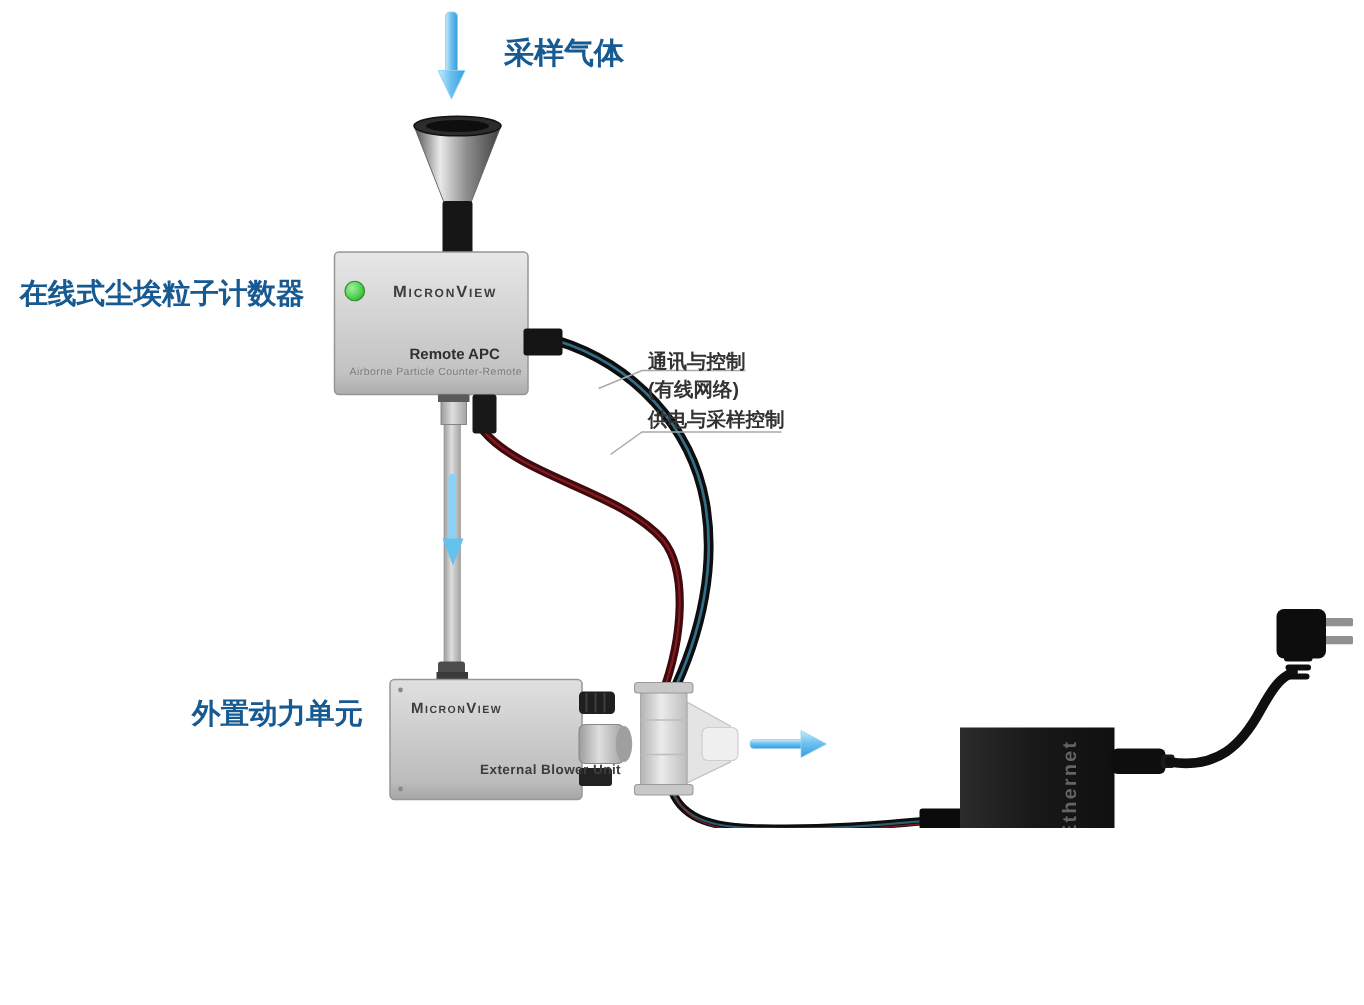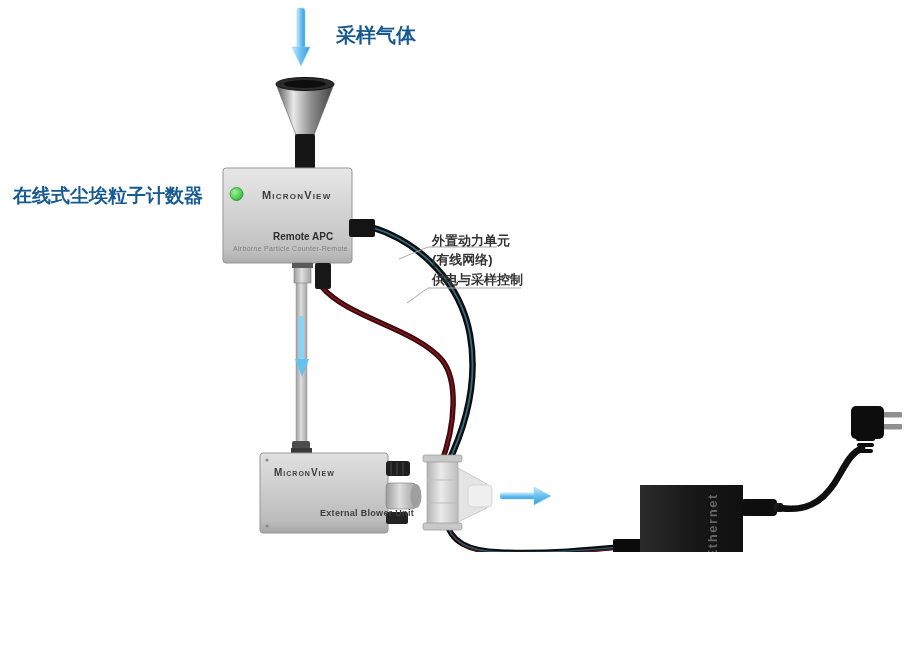--- a/index.html
+++ b/index.html
@@ -3,21 +3,21 @@
 <meta charset="utf-8">
 <style>
   html,body{margin:0;padding:0;background:#ffffff;}
   .stage{position:relative;width:909px;height:552px;background:#ffffff;overflow:hidden;
          font-family:"Liberation Sans","DejaVu Sans",sans-serif;}
   .stage svg{position:absolute;left:0;top:0;}
   .lbl{position:absolute;white-space:nowrap;}
   .zh-blue{color:#175a92;font-weight:bold;font-size:19px;}
   .zh-blue-lg{color:#175a92;font-weight:bold;font-size:20px;}
   .zh-dark{color:#333333;font-weight:bold;font-size:13px;}
-  .block-right{text-align:right;line-height:28px;font-family:Liberation Mono, monospace;}
+  .block-right{text-align:right;line-height:28px;}
   .brand{font-variant:small-caps;font-weight:bold;color:#3d3d3d;letter-spacing:1.2px;font-size:11px;}
   .brand-sm{font-variant:small-caps;font-weight:bold;color:#3d3d3d;letter-spacing:1px;font-size:10px;}
   .model{font-size:10px;font-weight:bold;color:#2f2f2f;}
   .model-sub{font-size:7px;color:#7d7d7d;letter-spacing:.3px;}
   .unit-lbl{font-size:9px;font-weight:bold;color:#3c3c3c;letter-spacing:.3px;margin-left:24px;}
   .poe-vtext{position:absolute;left:705px;top:652px;width:172px;transform:rotate(-90deg);
              transform-origin:0 0;font-weight:bold;font-size:13px;color:#646464;
              letter-spacing:1.6px;white-space:nowrap;}
 </style>
 </head>
@@ -179,25 +179,26 @@
   <div class="lbl zh-blue-lg" style="left:336px;top:22px;">采样气体</div>
 
   <div class="lbl block-right" style="right:706px;top:183px;">
     <div class="zh-blue">在线式尘埃粒子计数器</div>
   </div>
 
   <div class="lbl brand" style="left:262px;top:189px;">MicronView</div>
   <div class="lbl model" style="left:233px;top:231px;padding-left:40px;">Remote APC</div>
   <div class="lbl model-sub" style="left:233px;top:245px;">Airborne Particle Counter-Remote</div>
 
-  <div class="lbl zh-dark" style="left:432px;top:232px;">外置动力单元</div>
+  <div class="lbl zh-dark" style="left:432px;top:232px;">通讯与控制</div>
   <div class="lbl zh-dark" style="left:432px;top:251px;">(有线网络)</div>
   <div class="lbl zh-dark" style="left:432px;top:271px;">供电与采样控制</div>
 
   <div class="lbl block-right" style="right:667px;top:463px;">
+    <div class="zh-blue">外置动力单元</div>
   </div>
 
   <div class="lbl brand-sm" style="left:274px;top:467px;">MicronView</div>
   <div class="lbl unit-lbl" style="left:296px;top:508px;">External Blower Unit</div>
 
   <div class="poe-vtext">Power Over Ethernet</div>
 
 </div>
 
 </body></html>

